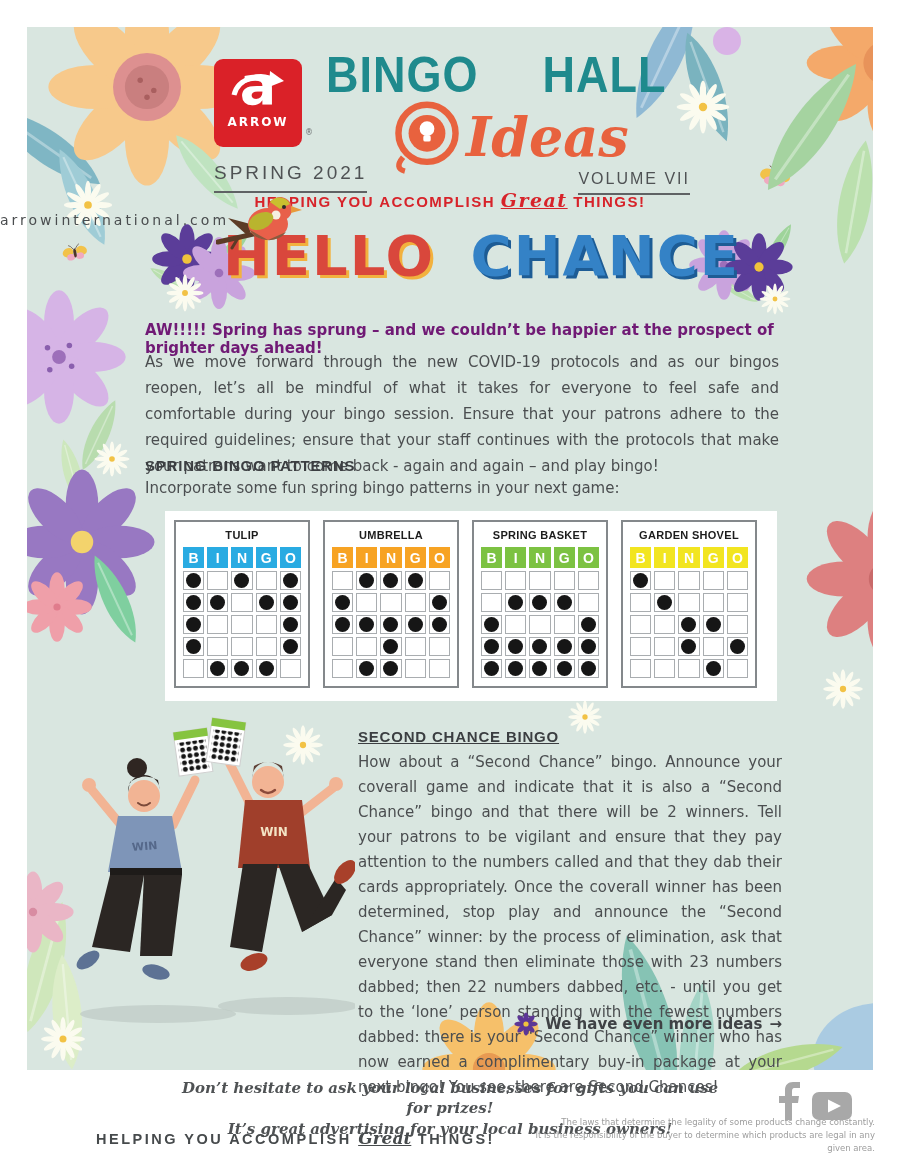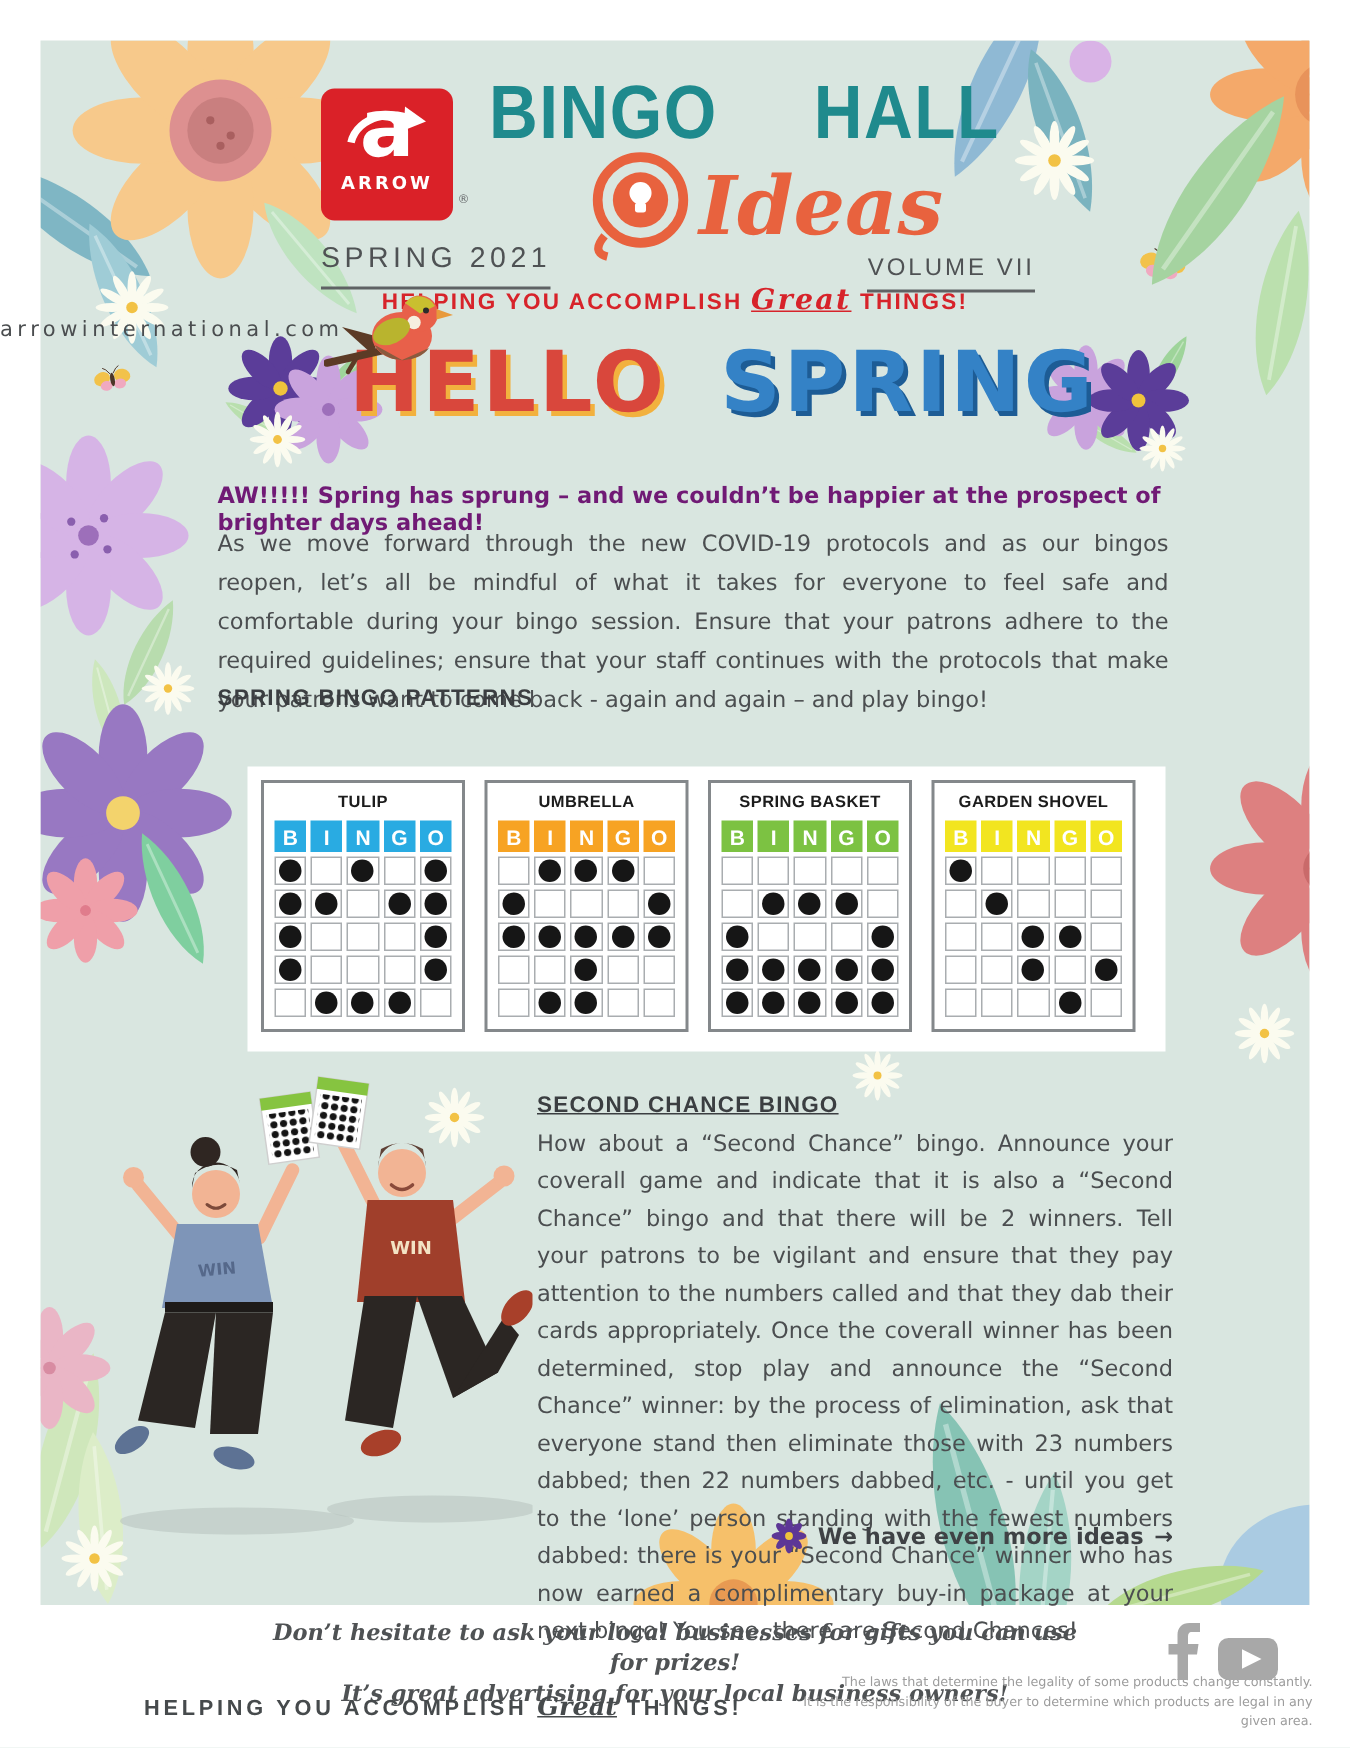--- a/index.html
+++ b/index.html
@@ -316,27 +316,28 @@
       <circle cx="64" cy="15" r="12" fill="#e8604a"></circle>
       <path d="M54,8 A12 12 0 0 1 74,10 L64,15 Z" fill="#c9bf2f"></path>
       <circle cx="60" cy="21" r="4.5" fill="#f6efe0"></circle>
       <circle cx="68" cy="13" r="2" fill="#2b2b2b"></circle>
       <polygon points="75,12 86,16 75,19" fill="#e89a3c"></polygon>
       <ellipse cx="45" cy="27" rx="13" ry="8" fill="#b9b42e" transform="rotate(-25 45 27)"></ellipse>
     </svg>
   </div>
   <div class="lay hero">
     <span class="w1">HELLO</span>
-    <span class="w2">SPRING</span>
+    <span class="w2">CHANCE</span>
   </div>
 
   <div class="lay lead">AW!!!!! Spring has sprung – and we couldn’t be happier at the prospect of brighter days ahead!</div>
   <div class="lay body-text">As we move forward through the new COVID-19 protocols and as our bingos reopen, let’s all be mindful of what it takes for everyone to feel safe and comfortable during your bingo session. Ensure that your patrons adhere to the required guidelines; ensure that your staff continues with the protocols that make your patrons want to come back - again and again – and play bingo!</div>
 
   <div class="lay sec-head patterns-head">SPRING BINGO PATTERNS</div>
+  <div class="lay patterns-sub">Incorporate some fun spring bingo patterns in your next game:</div>
   <div class="lay panel">
     <div class="cards-row">
         <div class="bcard">
           <div class="bcard-title">TULIP</div>
           <div class="bcard-head">
             <span style="background: rgb(41, 171, 226);">B</span>
             <span style="background: rgb(41, 171, 226);">I</span>
             <span style="background: rgb(41, 171, 226);">N</span>
             <span style="background: rgb(41, 171, 226);">G</span>
             <span style="background: rgb(41, 171, 226);">O</span>

